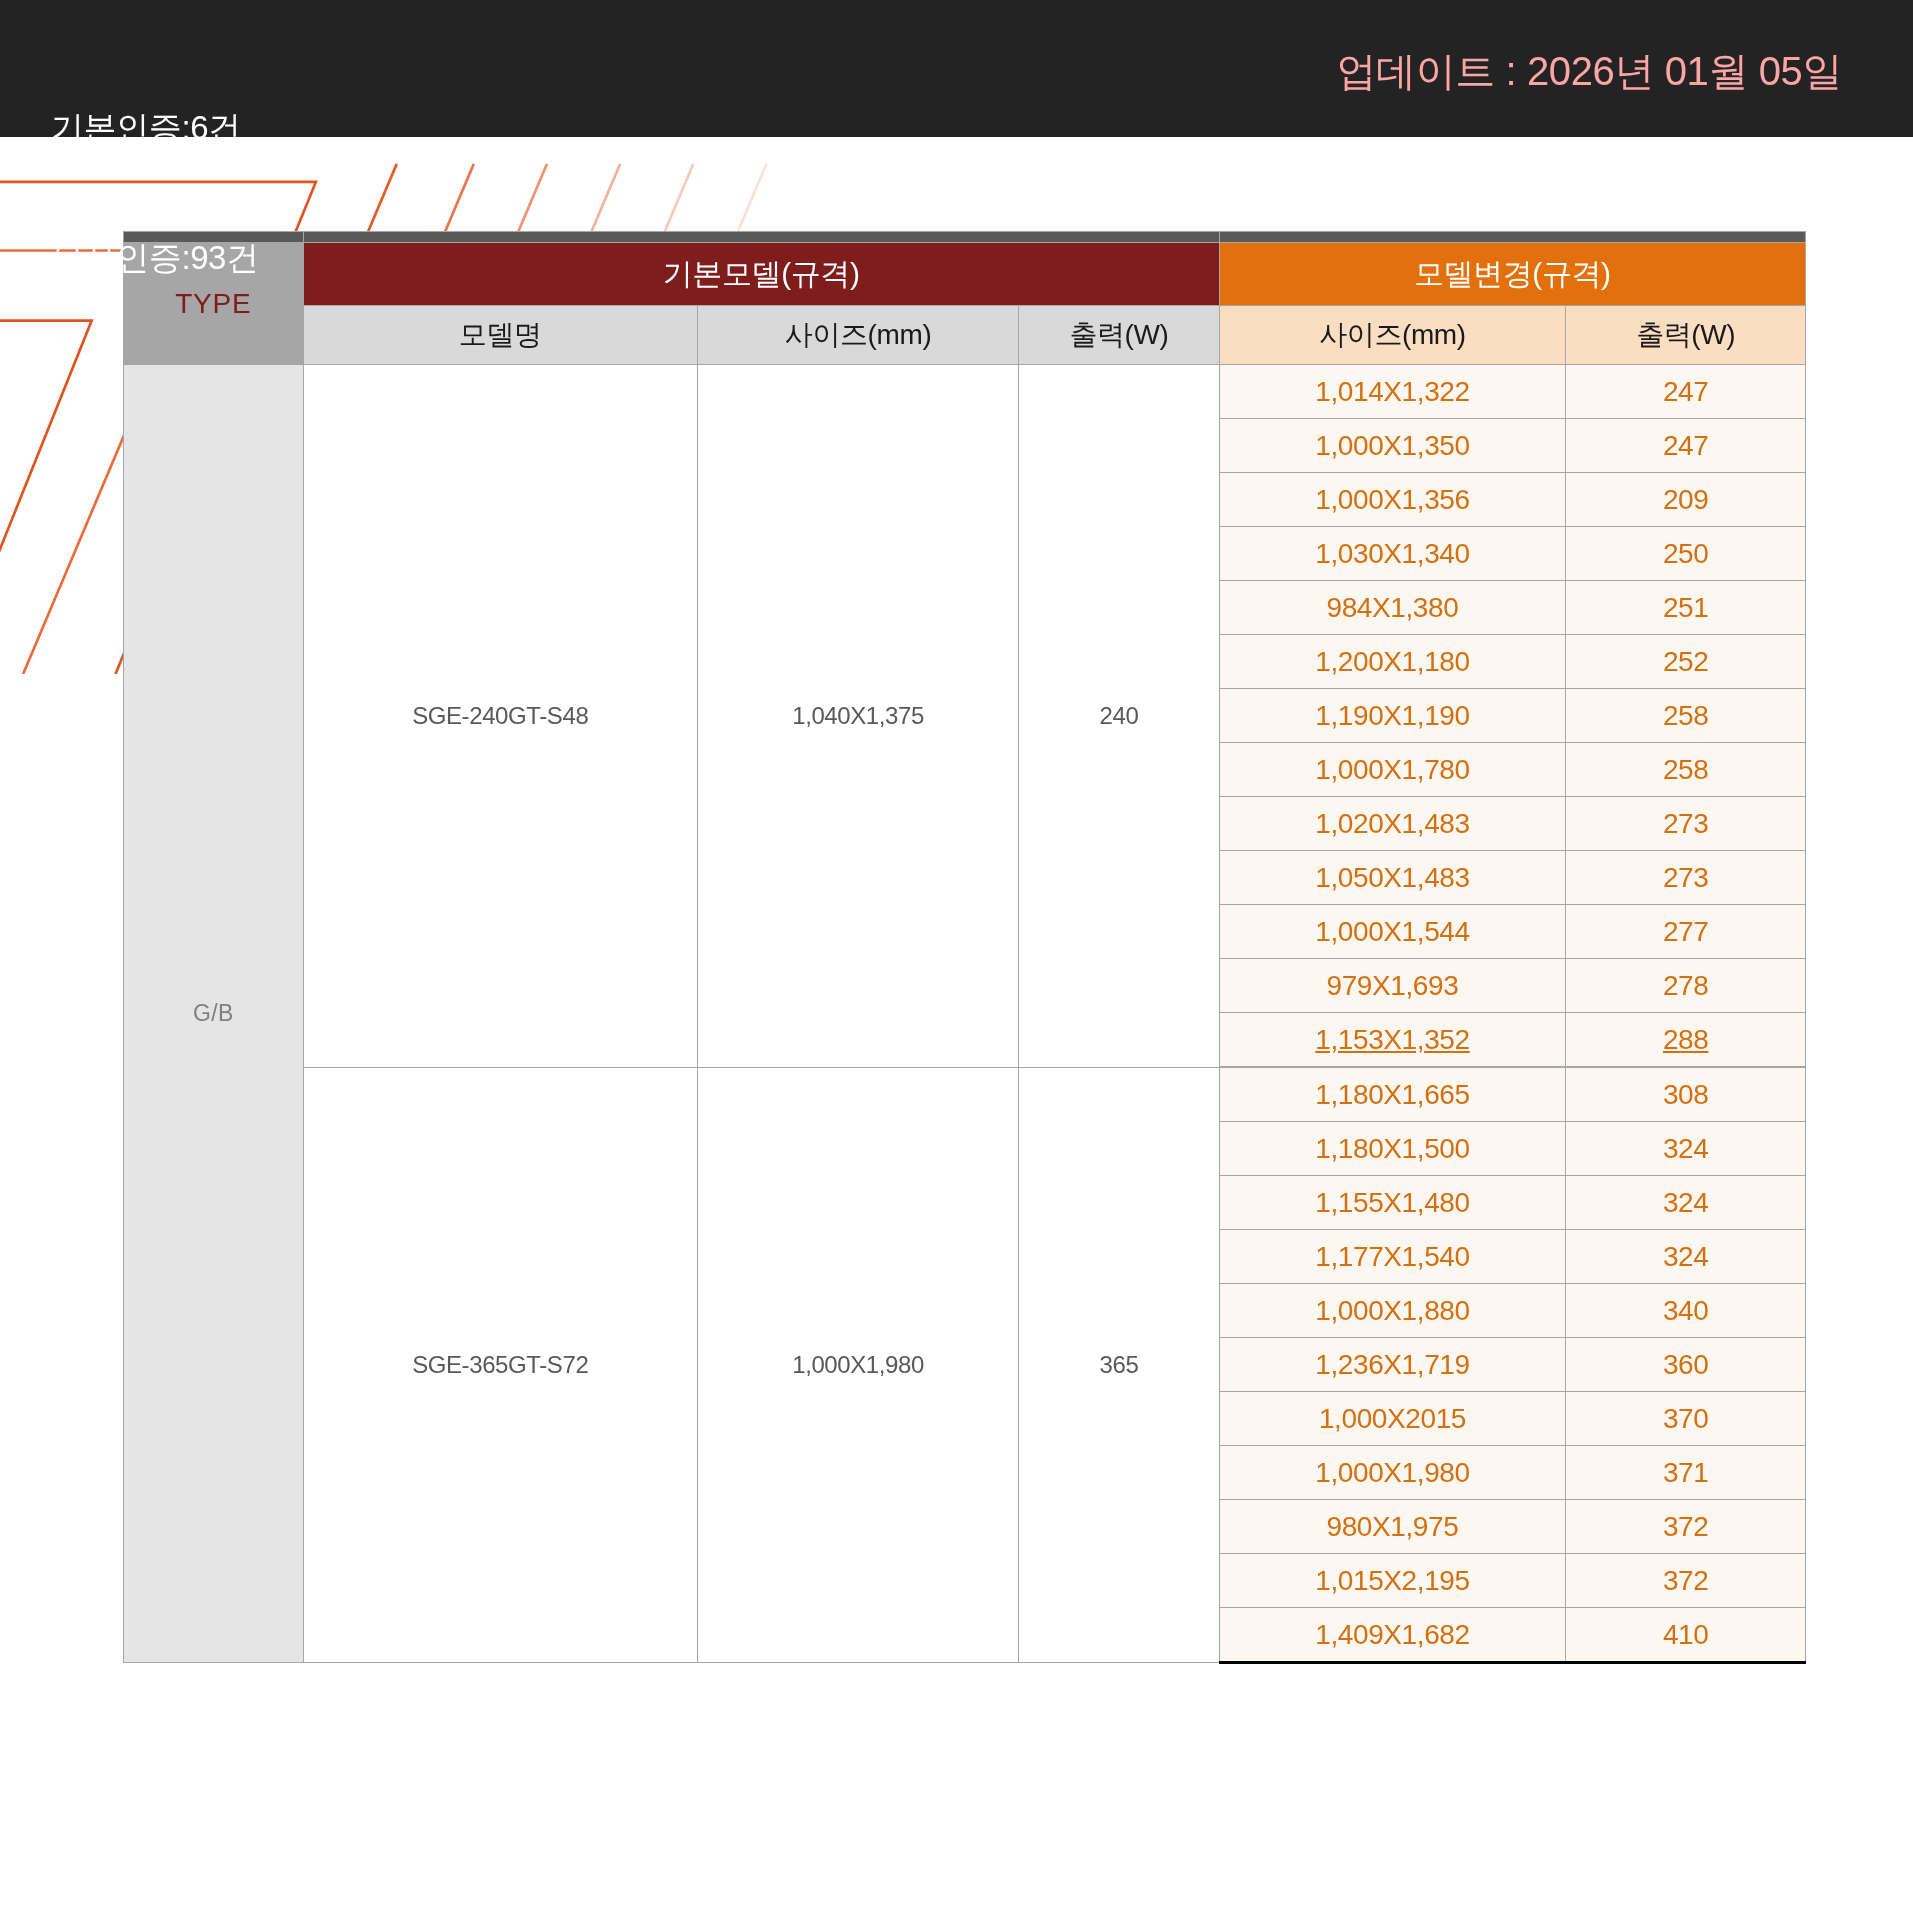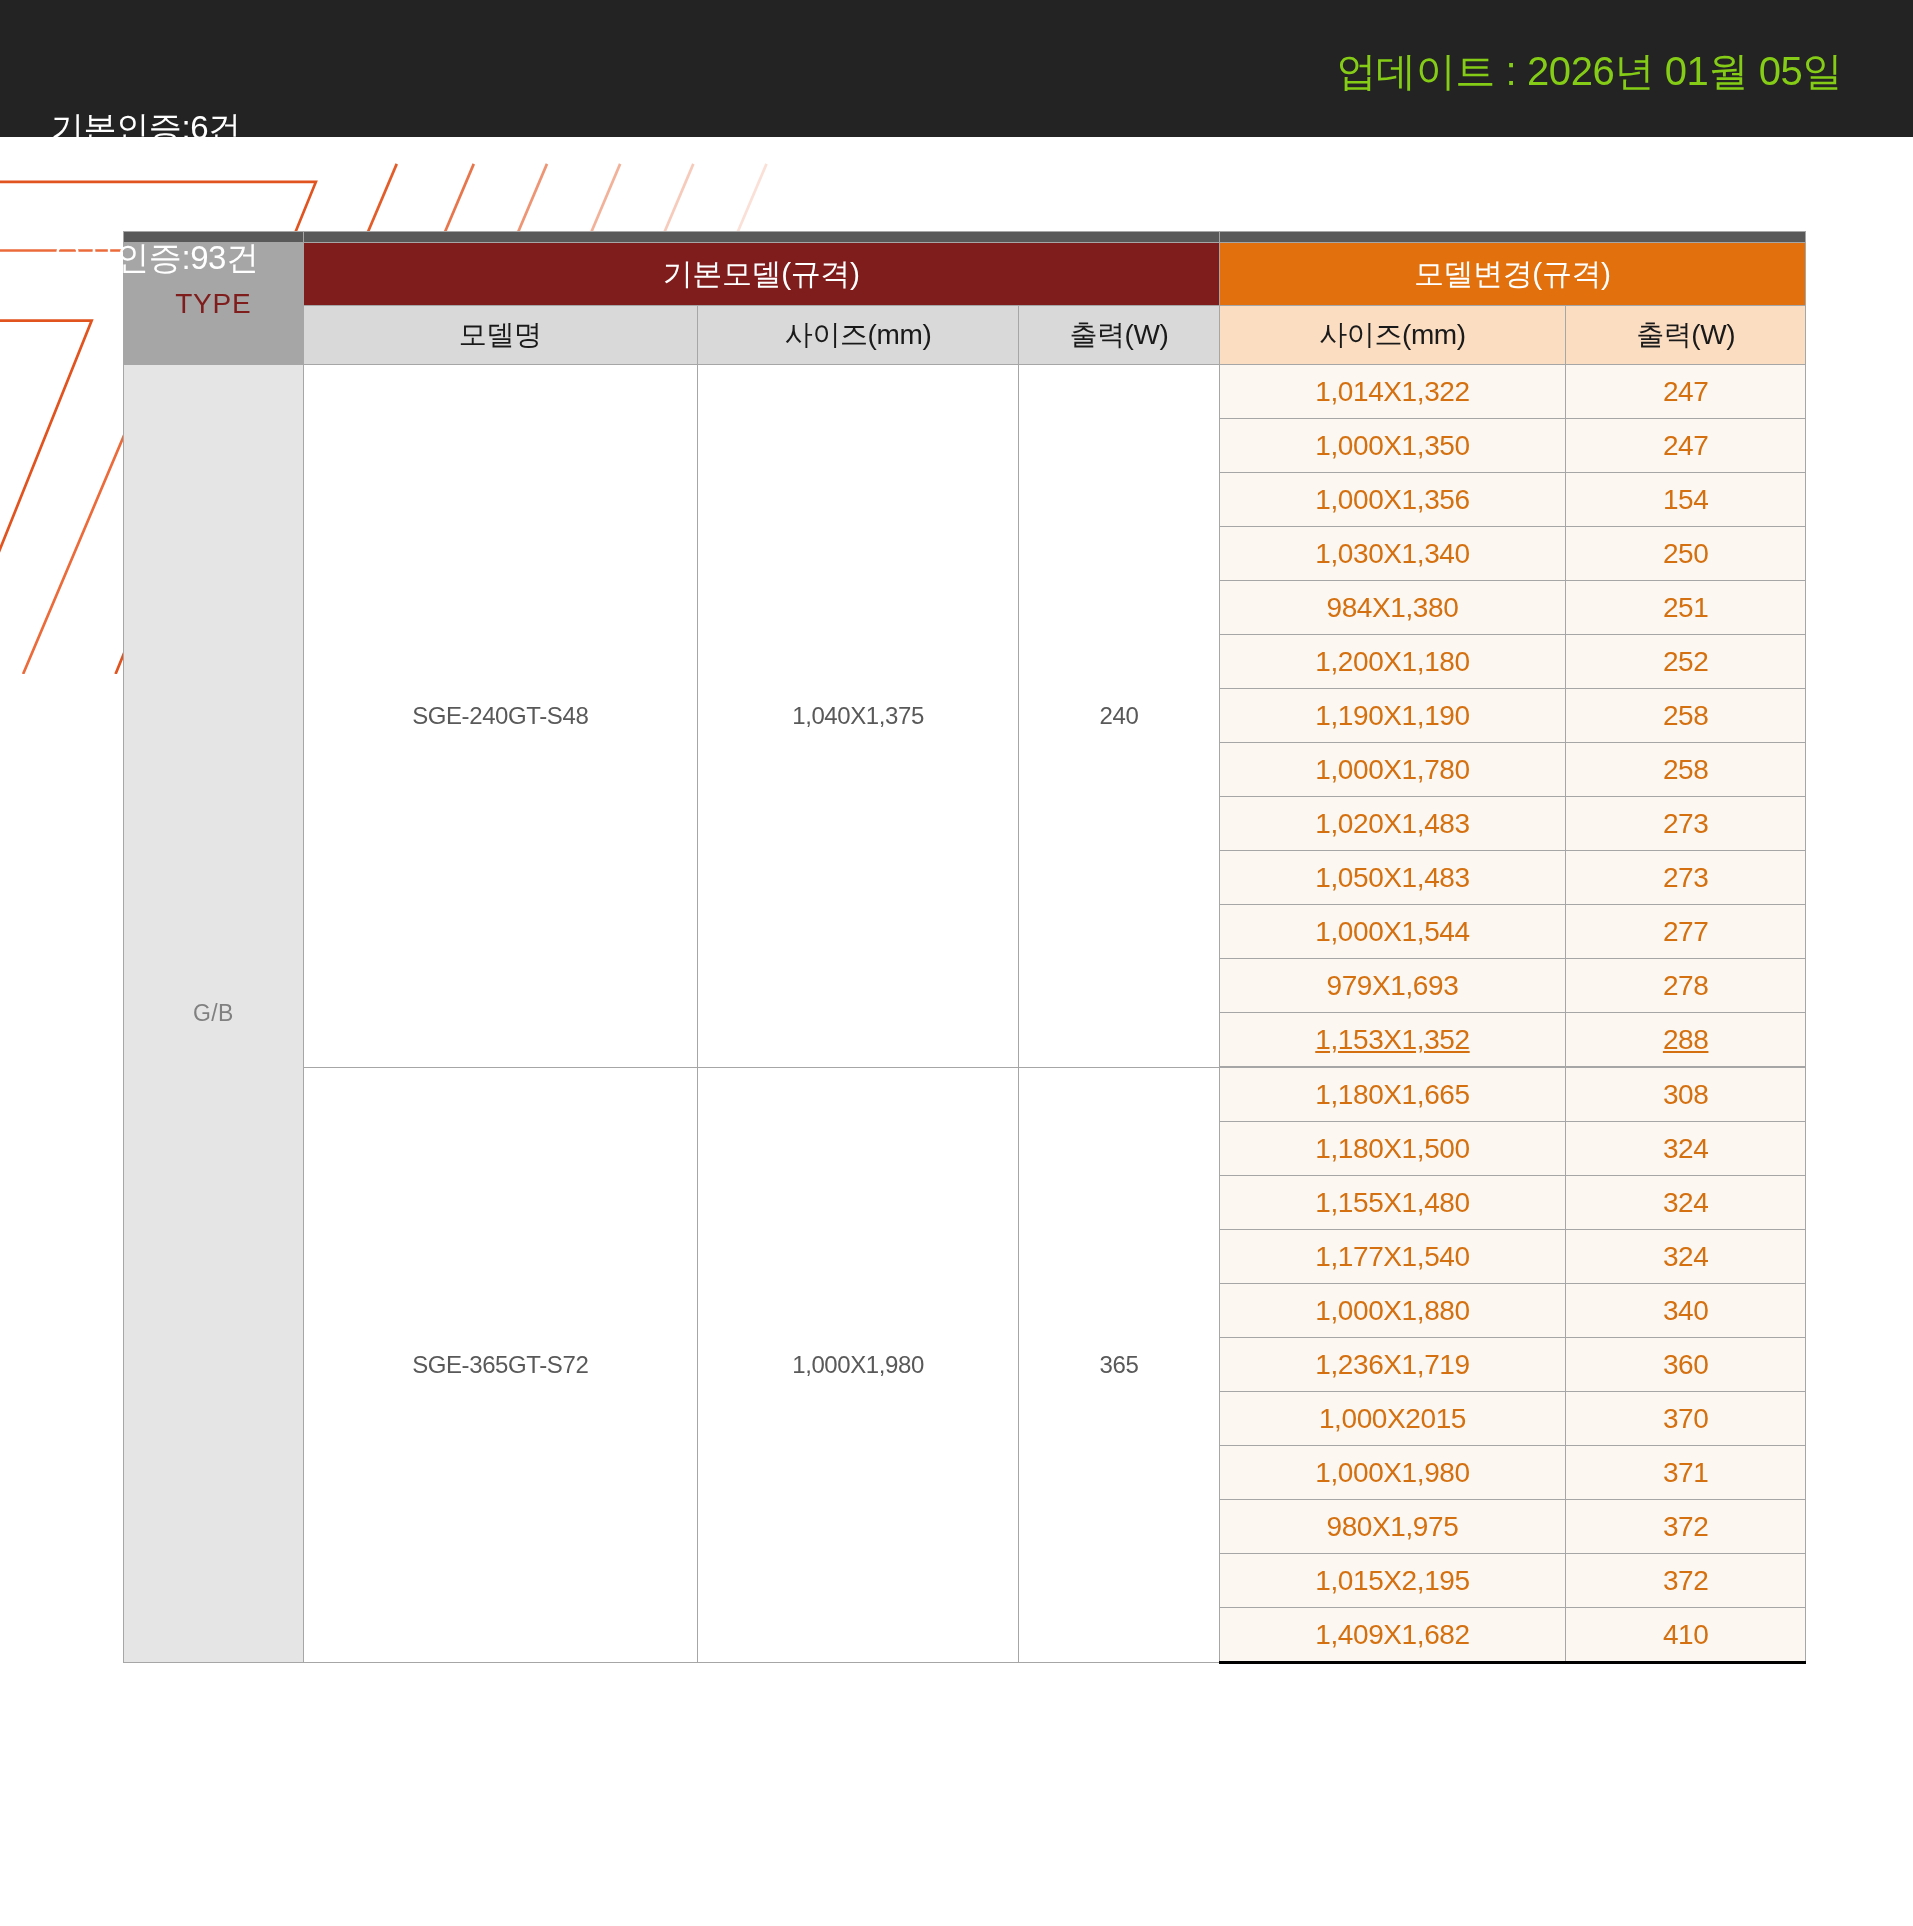--- a/index.html
+++ b/index.html
@@ -22,21 +22,21 @@
     color:#ffffff;
     font-size:33px;
     line-height:1.32;
     font-weight:400;
     letter-spacing:-0.4px;
     white-space:pre;
   }
   .topbar-left div { white-space:nowrap; }
   .topbar-right {
     position:absolute; right:71px; top:44px;
-    color:#84cc16;
+    color:#fca5a5;
     font-size:40px;
     font-weight:400;
     letter-spacing:-0.4px;
     white-space:nowrap;
     text-align:center;
   }
 
   
   .deco {
     position:absolute; left:0; top:135px; width:1040px; height:539px;
@@ -174,21 +174,21 @@
           <td class="base-cell" rowspan="13">240</td>
           <td class="mod-cell">1,014X1,322</td>
           <td class="mod-cell">247</td>
         </tr>
         <tr>
           <td class="mod-cell">1,000X1,350</td>
           <td class="mod-cell">247</td>
         </tr>
         <tr>
           <td class="mod-cell">1,000X1,356</td>
-          <td class="mod-cell">154</td>
+          <td class="mod-cell">209</td>
         </tr>
         <tr>
           <td class="mod-cell">1,030X1,340</td>
           <td class="mod-cell">250</td>
         </tr>
         <tr>
           <td class="mod-cell">984X1,380</td>
           <td class="mod-cell">251</td>
         </tr>
         <tr>

